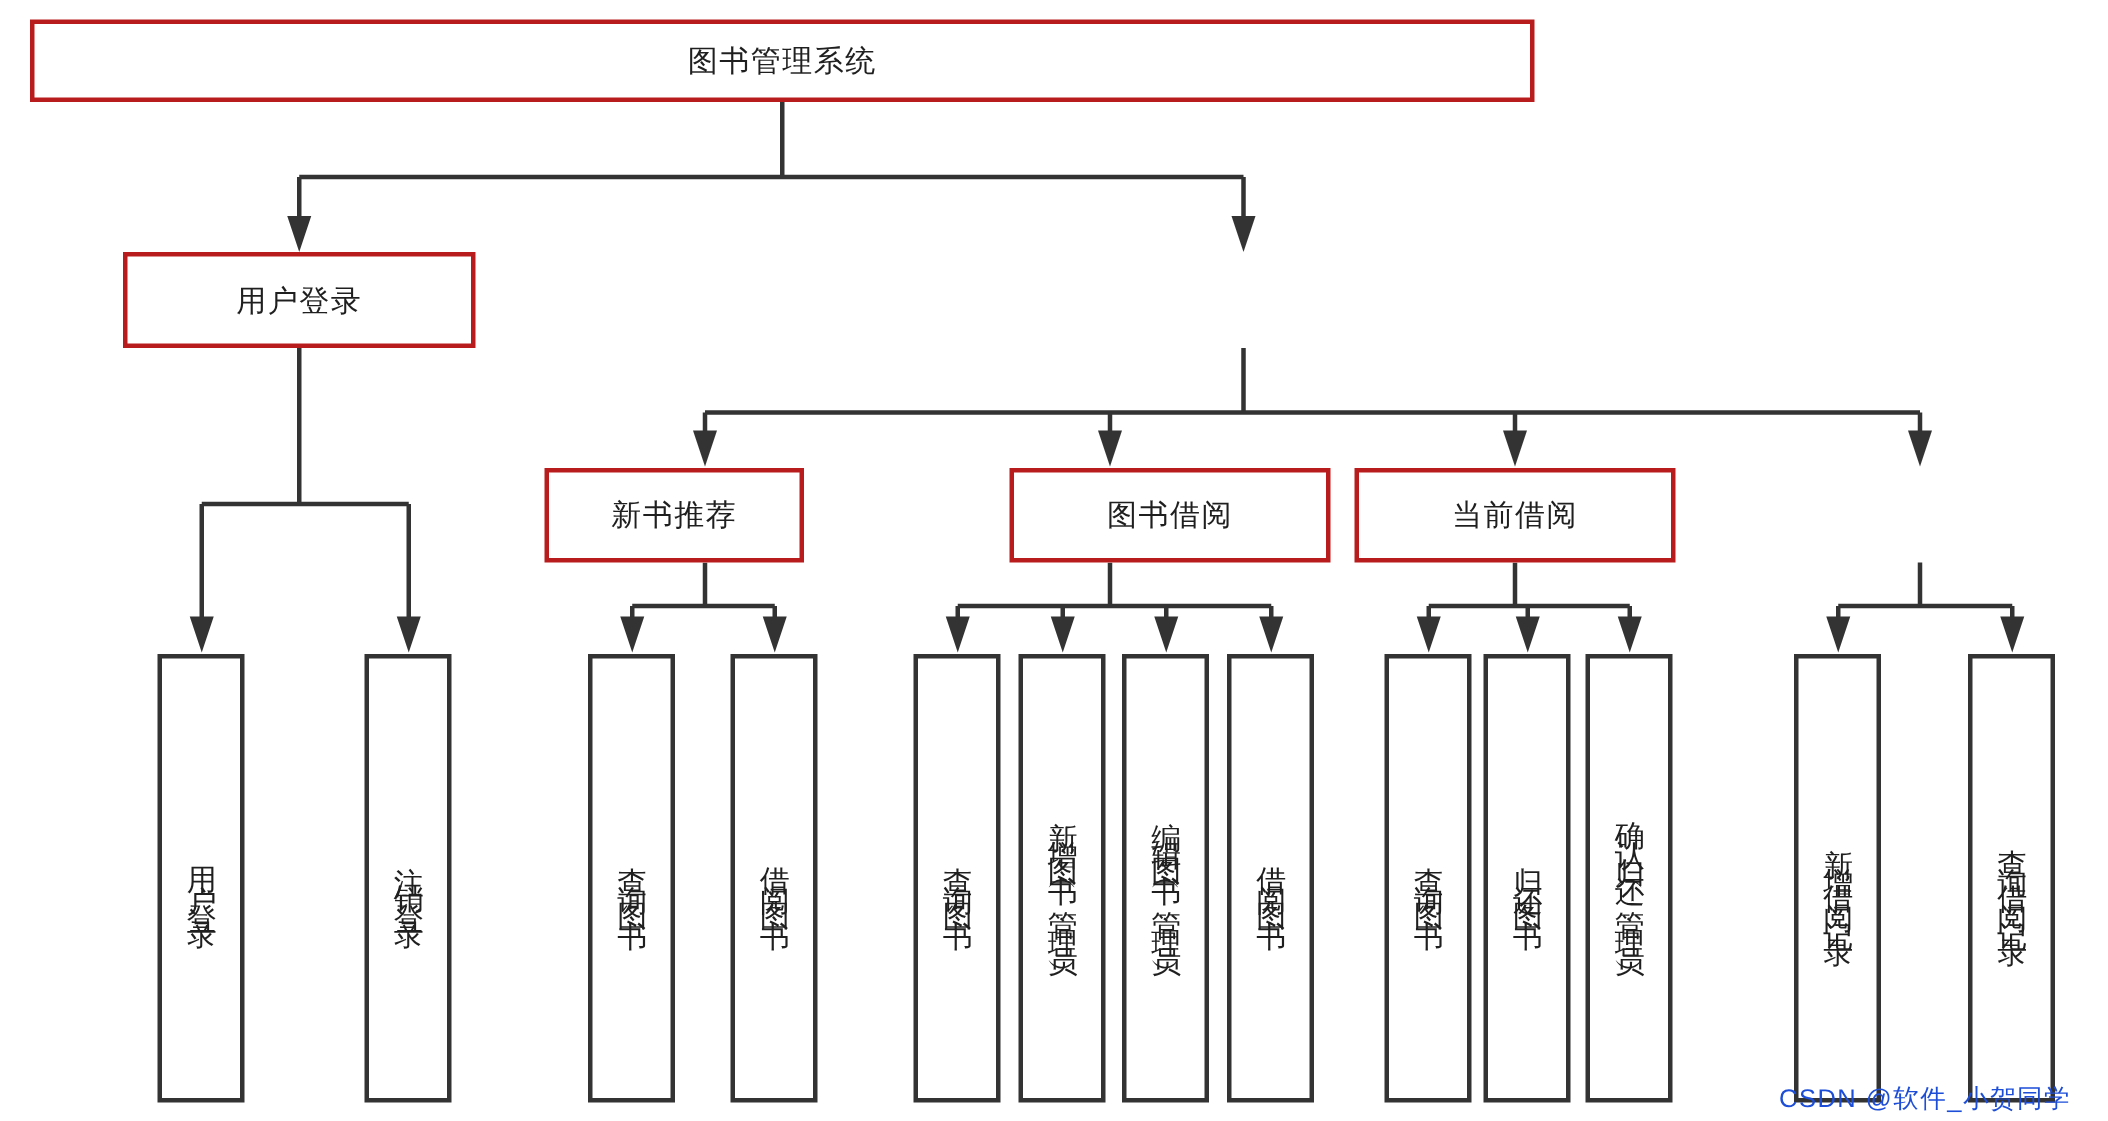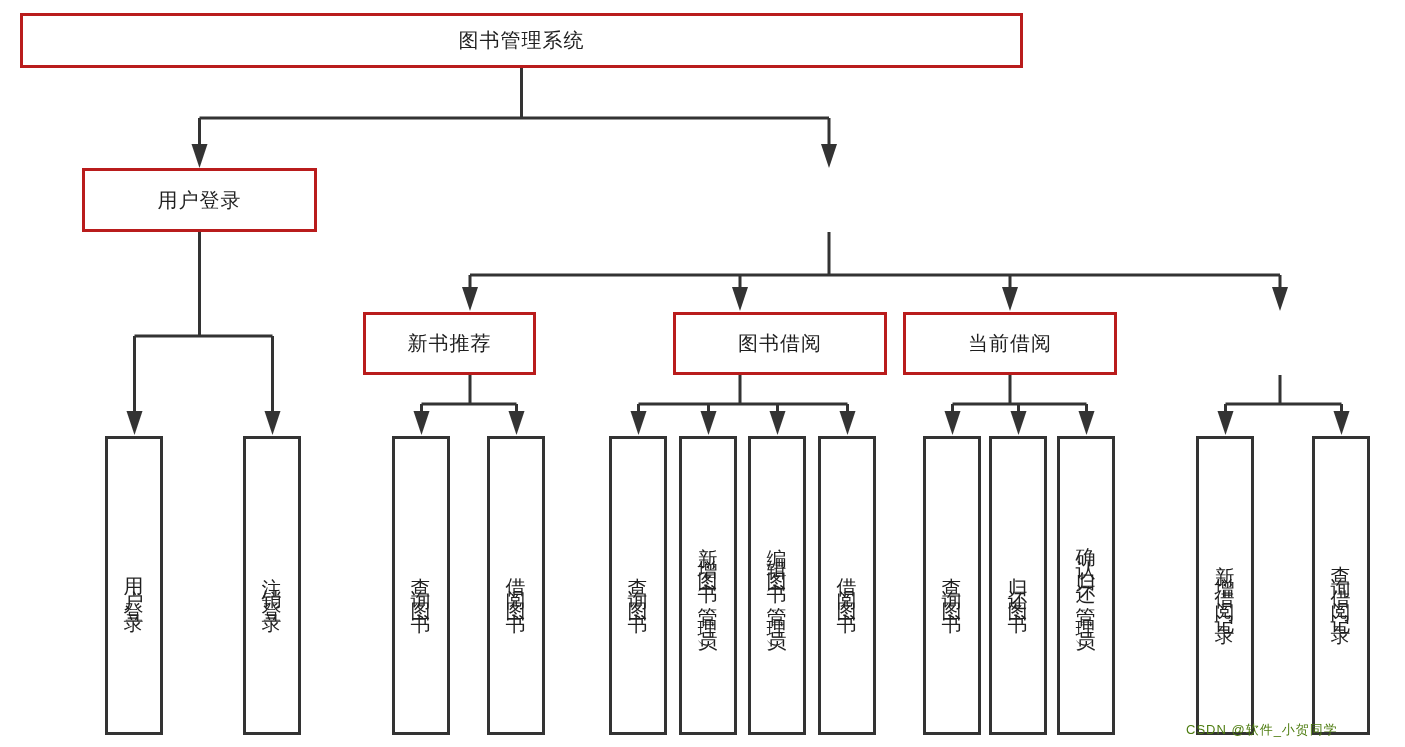--- a/index.html
+++ b/index.html
@@ -31,22 +31,22 @@
     display:flex;align-items:center;justify-content:center;
     writing-mode:vertical-rl;
     text-orientation:mixed;
     font-size:20px;
     letter-spacing:12px;
     line-height:1;
   }
   .watermark{
     position:absolute;
     left:1186px;top:721px;
-    font-size:13px;
-    color:#4d7c0f;
+    font-size:17px;
+    color:#1d4ed8;
     letter-spacing:1px;
     white-space:nowrap;
     z-index:5;
   }
 </style>
 </head>
 <body>
 
 <div id="stage">
 

